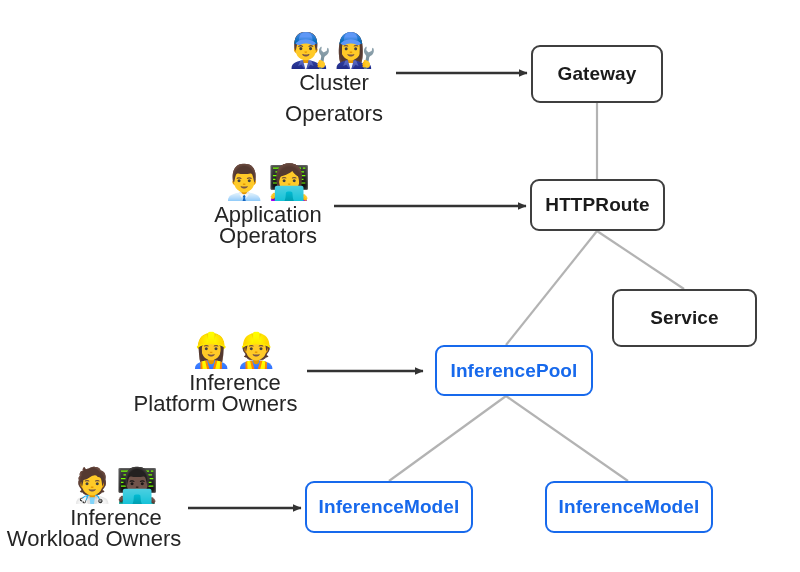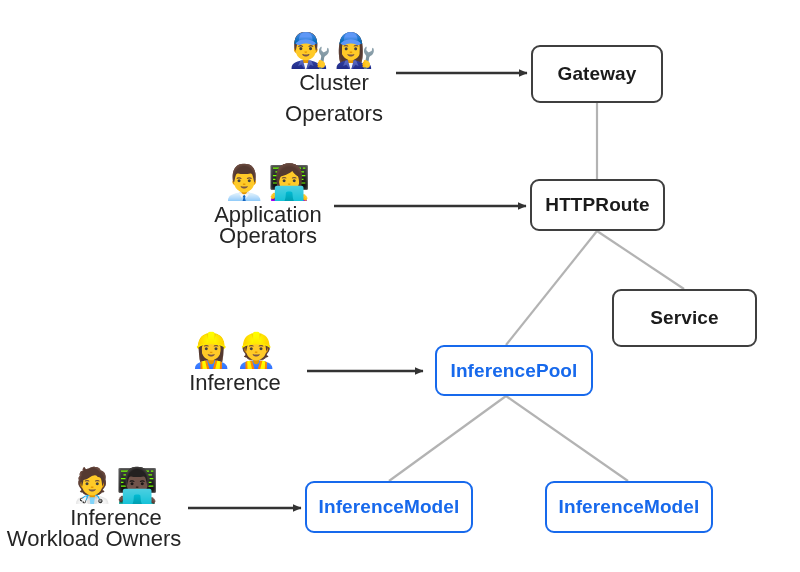--- a/index.html
+++ b/index.html
@@ -143,20 +143,21 @@
 
   <div class="actor" style="left:212px; top:162px; width:112px;">
     <div class="actor-emoji">👨‍💼👩‍💻</div>
     <div class="actor-label">Application</div>
     <div class="actor-label" style="margin-top:0">Operators</div>
   </div>
 
   <div class="actor" style="left:179px; top:330px; width:112px;">
     <div class="actor-emoji">👷‍♀️👷</div>
     <div class="actor-label">Inference</div>
+    <div class="actor-label" style="margin-top:0; width:190px; margin-left:-39px;">Platform Owners</div>
   </div>
 
   <div class="actor" style="left:60px; top:465px; width:112px;">
     <div class="actor-emoji">🧑‍⚕️👨🏿‍💻</div>
     <div class="actor-label">Inference</div>
     <div class="actor-label" style="margin-top:0; width:200px; margin-left:-44px;">Workload Owners</div>
   </div>
 
 </div>
 

